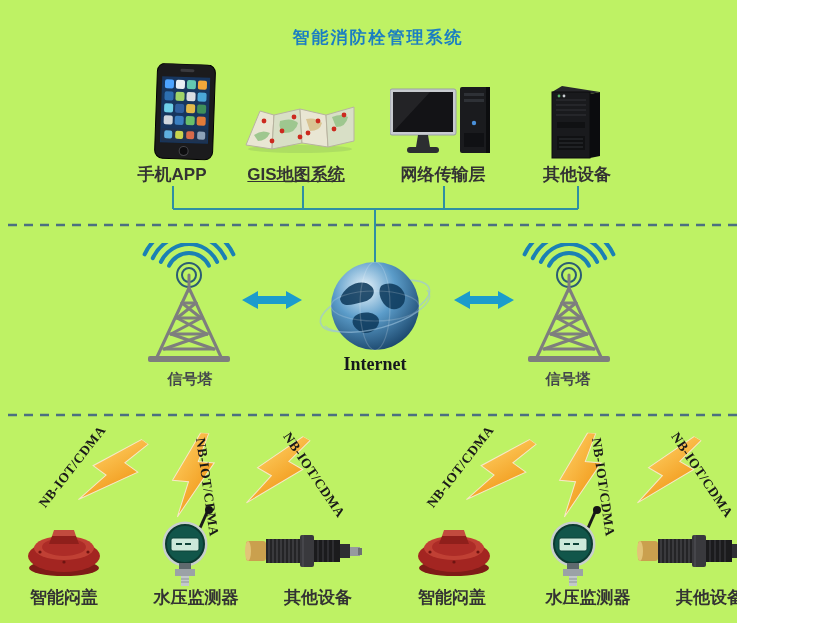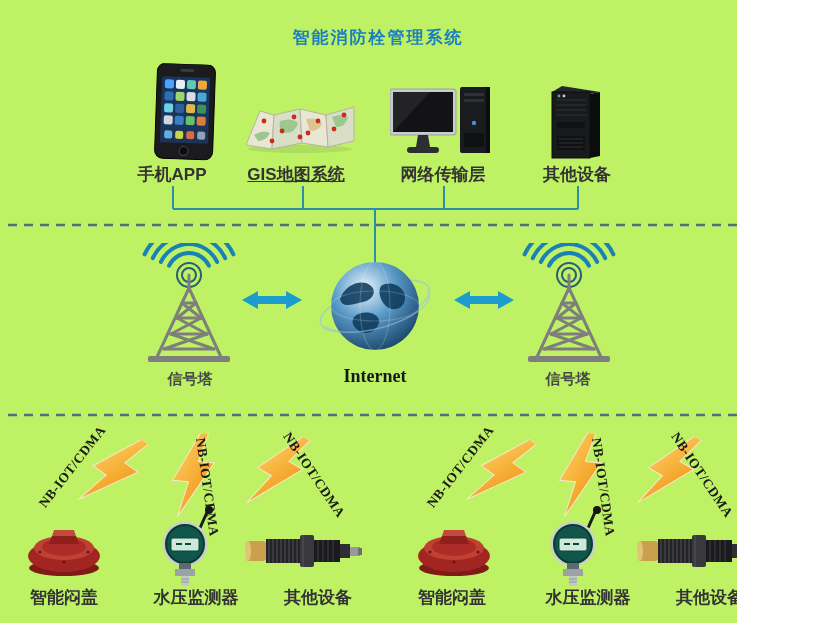--- a/index.html
+++ b/index.html
@@ -8,21 +8,21 @@
   #lines-svg{position:absolute;left:0;top:0;z-index:0;}
   .icon-svg{position:absolute;z-index:1;}
   .title{position:absolute;left:378px;top:26px;transform:translateX(-50%);
          font-size:17px;font-weight:bold;letter-spacing:2px;color:#1b7ec2;white-space:nowrap;z-index:2;}
   .cjk-label{position:absolute;transform:translateX(-50%);font-size:17px;font-weight:bold;
              color:#333;white-space:nowrap;z-index:2;}
   .side-label{position:absolute;left:796px;writing-mode:vertical-rl;font-size:16px;font-weight:bold;
               color:#2c7cb5;letter-spacing:6px;z-index:2;}
   .net-label{position:absolute;transform:translateX(-50%);font-size:15px;font-weight:bold;
              color:#44484c;white-space:nowrap;z-index:2;}
-  .internet-label{position:absolute;left:375px;top:364px;transform:translateX(-50%);text-align:left;
+  .internet-label{position:absolute;left:375px;top:352px;transform:translateX(-50%);text-align:left;
              font-family:"Liberation Serif",serif;font-size:18px;font-weight:600;color:#15191d;
              line-height:25px;white-space:nowrap;z-index:2;}
   .link-text{position:absolute;font-family:"Liberation Serif",serif;font-size:13.5px;font-weight:bold;
              color:#191919;letter-spacing:.5px;white-space:nowrap;transform-origin:0 50%;z-index:2;}
   .bolt{position:absolute;z-index:1;}
 </style>
 </head>
 <body>
 
 <div id="canvas">

